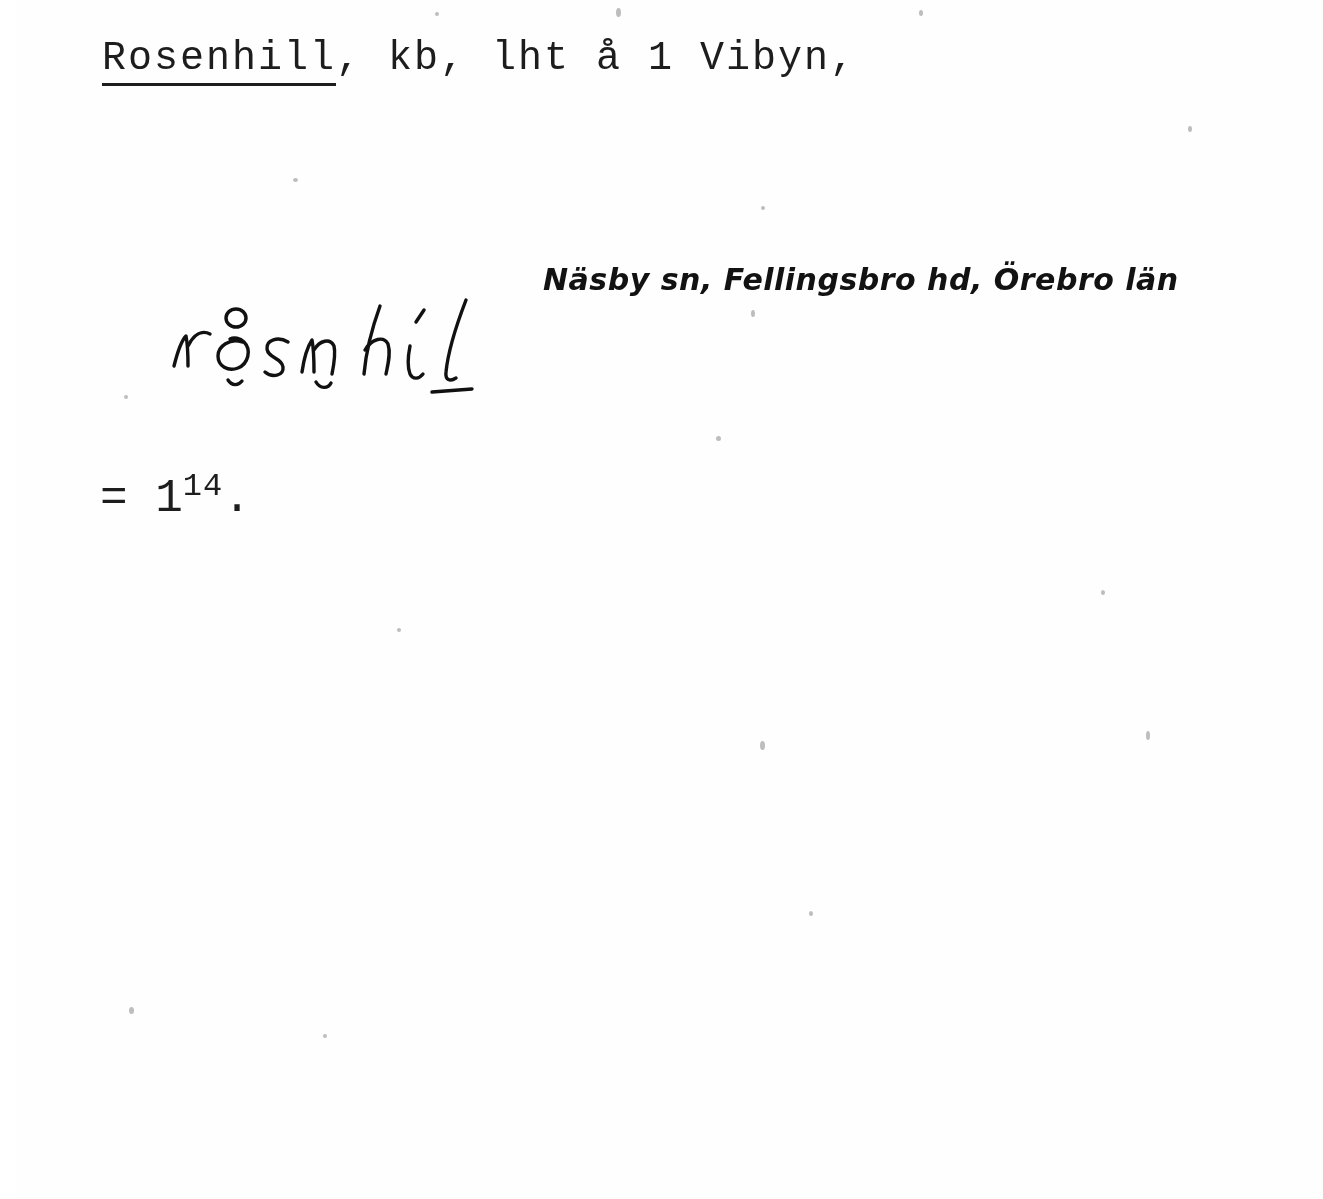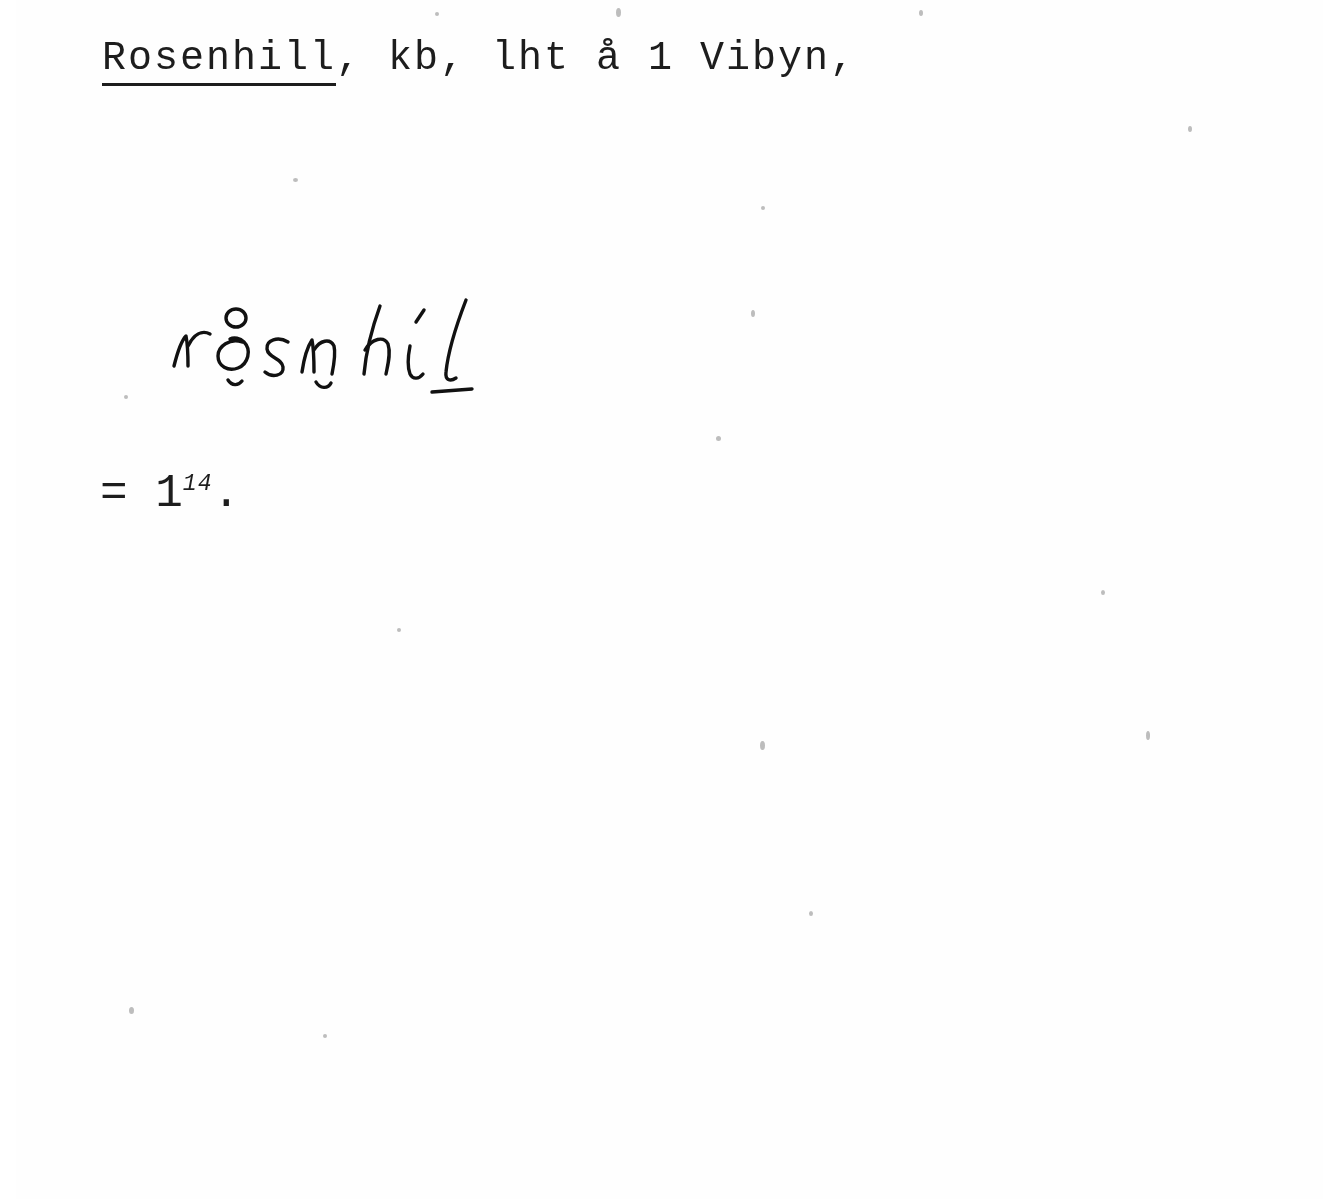--- a/index.html
+++ b/index.html
@@ -86,24 +86,23 @@
   #reference-line {
     position: absolute;
     left: 84px;
     top: 468px;
     font-family: "Liberation Mono", monospace;
     font-size: 46px;
     color: #1d1d1d;
     white-space: nowrap;
   }
   #reference-line .sup {
-    font-size: 23px;
+    font-size: 32px;
     vertical-align: super;
     letter-spacing: 1px;
-    font-style: italic;
   }
 
   
   #signature {
     position: absolute;
     left: 929px;
     top: 955px;
     font-family: "DejaVu Sans", sans-serif;
     font-weight: bold;
     font-size: 25px;
@@ -133,20 +132,21 @@
   <div class="speck" style="left:744px;  top:741px; width:5px; height:9px;"></div>
   <div class="speck" style="left:1130px; top:731px; width:4px; height:9px;"></div>
   <div class="speck" style="left:793px;  top:911px; width:4px; height:5px;"></div>
   <div class="speck" style="left:113px;  top:1007px;width:5px; height:7px;"></div>
   <div class="speck" style="left:307px;  top:1034px;width:4px; height:4px;"></div>
 
   <div id="headword-line">
     <span class="underlined">Rosenhill</span><span>, kb, lht å 1 Vibyn,</span>
   </div>
 
+  <div id="locality-line">Näsby sn, Fellingsbro hd, Örebro län</div>
 
   <div id="transcription" title="">
     <svg width="420" height="120" viewBox="0 0 420 120" fill="none" stroke="#111111" stroke-width="3.4" stroke-linecap="round" stroke-linejoin="round">
 
       <path d="M8 78 C12 62, 16 52, 20 48 C22 58, 22 70, 22 78"></path>
       <path d="M22 58 C28 46, 36 42, 44 46"></path>
 
       <path d="M76 54 C64 50, 52 58, 52 68 C52 78, 62 84, 72 80 C82 76, 86 62, 78 54 C74 50, 68 49, 64 51"></path>
       <ellipse cx="70" cy="30" rx="10" ry="9"></ellipse>
 

